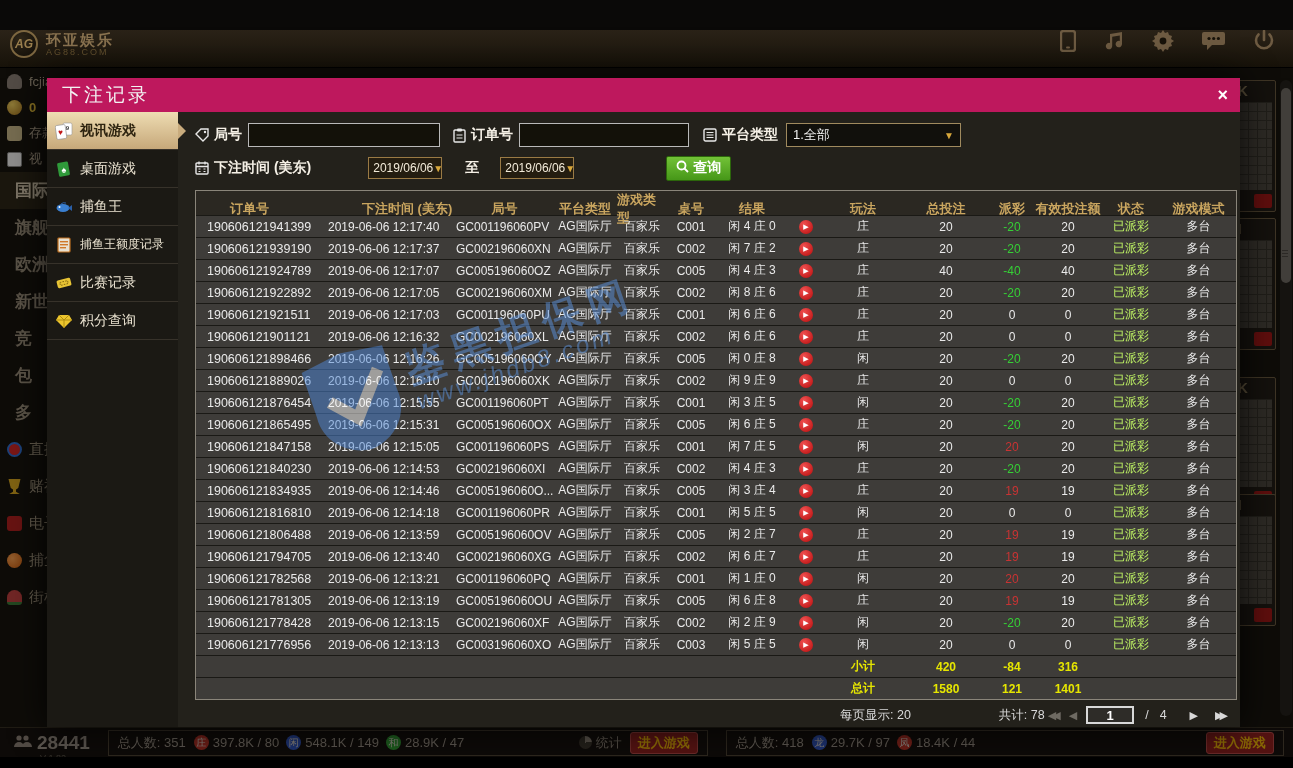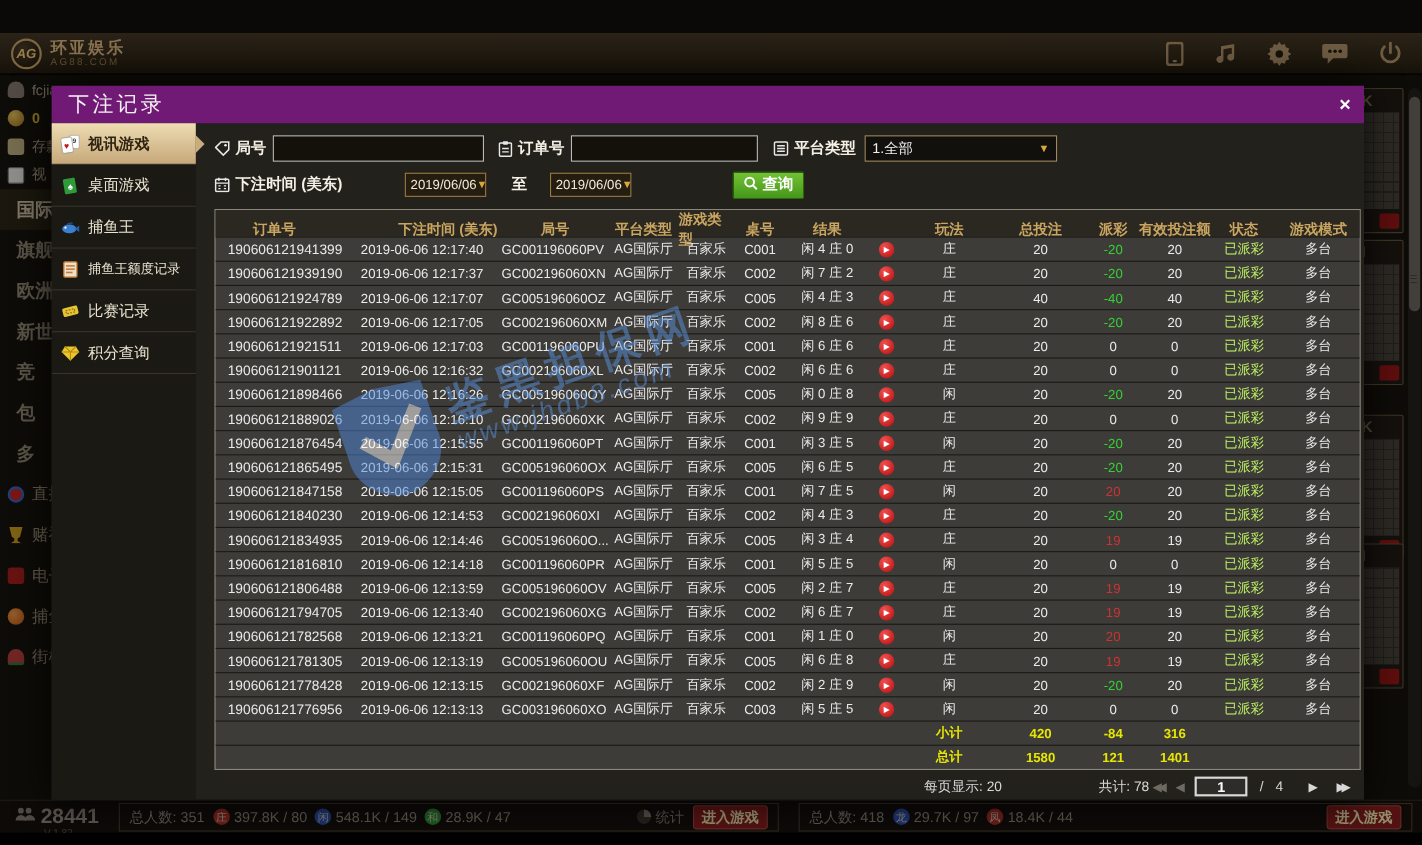--- a/index.html
+++ b/index.html
@@ -3,21 +3,21 @@
 <meta charset="utf-8">
 <style>
   html,body{margin:0;padding:0;background:#000;}
   *{box-sizing:border-box;font-family:"Liberation Sans","DejaVu Sans",sans-serif;}
   .screen{position:relative;width:1293px;height:768px;overflow:hidden;background:#000;}
 
   
   .topstrip{position:absolute;left:0;top:0;width:100%;height:30px;background:#0a0908;}
   .topbar{position:absolute;left:0;top:30px;width:100%;height:38px;
     background:linear-gradient(#2b2318,#171209);border-bottom:1px solid #000;
-    display:flex;align-items:center;}
+    display:flex;align-items:flex-start;}
   .logo-wrap{display:flex;align-items:center;margin-left:10px;gap:8px;}
   .logo-circle{width:28px;height:28px;border-radius:50%;border:2px solid #7d6740;color:#9a7f4e;
     display:flex;align-items:center;justify-content:center;font-size:12px;font-weight:bold;font-style:italic;
     background:radial-gradient(circle at 35% 30%,#2e2618,#120e08);}
   .brand-cn{color:#8a7350;font-size:15px;font-weight:bold;letter-spacing:2px;line-height:15px;}
   .brand-en{color:#63502e;font-size:9px;letter-spacing:2px;line-height:10px;}
   .top-icons{margin-left:auto;margin-right:18px;display:flex;align-items:center;gap:27px;}
   .top-icons svg{display:block;}
 
   
@@ -60,28 +60,28 @@
   .version{position:absolute;left:26px;top:19px;color:#5a554c;font-size:9px;}
   .bb-box{display:flex;align-items:center;gap:8px;border:1px solid #4a4334;height:26px;padding:0 9px;
     color:#9a9288;font-size:13px;margin-left:18px;}
   .bb-box.b1{width:600px;}
   .bb-box.b2{width:558px;}
   .badge{width:15px;height:15px;border-radius:50%;color:#ddd6cc;font-size:10px;display:inline-flex;
     align-items:center;justify-content:center;flex:0 0 auto;}
   .bb-spacer{flex:1;}
   .stat-btn{display:flex;align-items:center;gap:4px;color:#8a8278;}
   .stat-icn{width:13px;height:13px;border-radius:50%;background:conic-gradient(#8a8278 0 90deg,#3a362e 90deg 360deg);}
-  .enter-btn{background:#8e2020;border:1px solid #b24848;border-radius:3px;color:#fef9c3;
+  .enter-btn{background:#8e2020;border:1px solid #b24848;border-radius:3px;color:#eab308;
     font-size:13px;font-weight:bold;padding:1px 7px;white-space:nowrap;text-align:center;}
   .blackfooter{position:absolute;left:0;top:757px;width:100%;height:11px;background:#000;}
 
   
   .modal{position:absolute;left:47px;top:78px;width:1193px;height:649px;background:#23211b;
     box-shadow:0 0 34px rgba(0,0,0,.85);}
-  .modal-titlebar{height:34px;background:#701a75;display:flex;align-items:center;}
+  .modal-titlebar{height:34px;background:#be185d;display:flex;align-items:center;}
   .modal-title{color:#f2f2f2;font-size:19px;letter-spacing:3px;margin-left:15px;}
   .modal-close{margin-left:auto;margin-right:12px;color:#fff;font-size:18px;font-weight:bold;cursor:pointer;line-height:18px;}
   .modal-body{display:flex;height:615px;}
   .menu{width:131px;background:#1b1914;flex:0 0 auto;}
   .menu-item{height:38px;display:flex;align-items:center;gap:7px;padding-left:8px;
     border-bottom:1px solid #37322a;color:#ece4d2;font-size:14px;white-space:nowrap;position:relative;cursor:pointer;}
   .menu-item .mi{flex:0 0 auto;display:flex;}
   .menu-item.small{font-size:12px;}
   .menu-item.active{background:linear-gradient(#eedcb2,#c6a87a);color:#2e2410;font-weight:bold;}
   .menu-item.active::after{content:'';position:absolute;right:-8px;top:11px;border-left:8px solid #c9ac7e;

